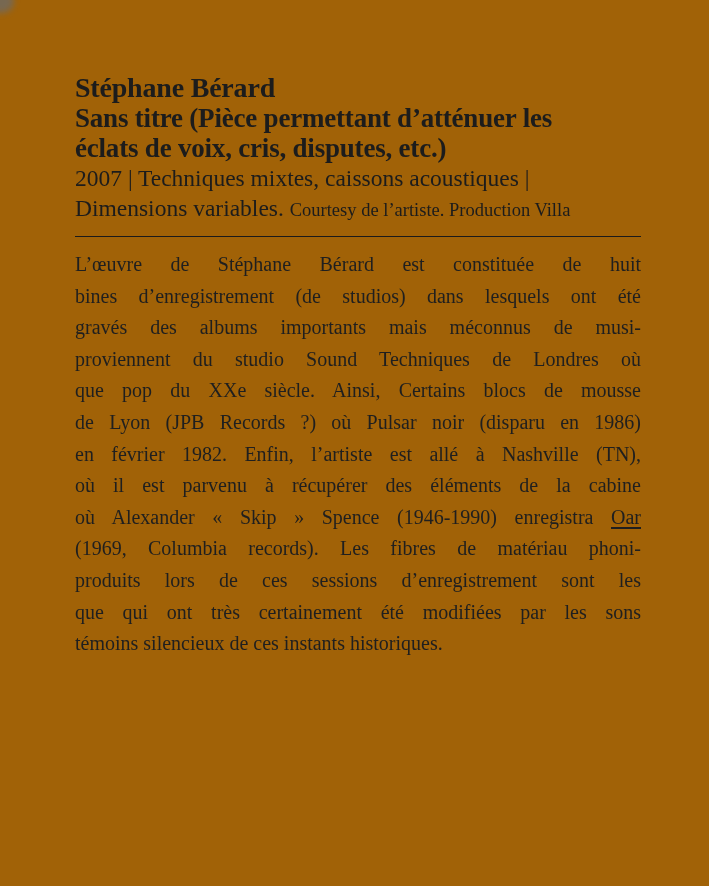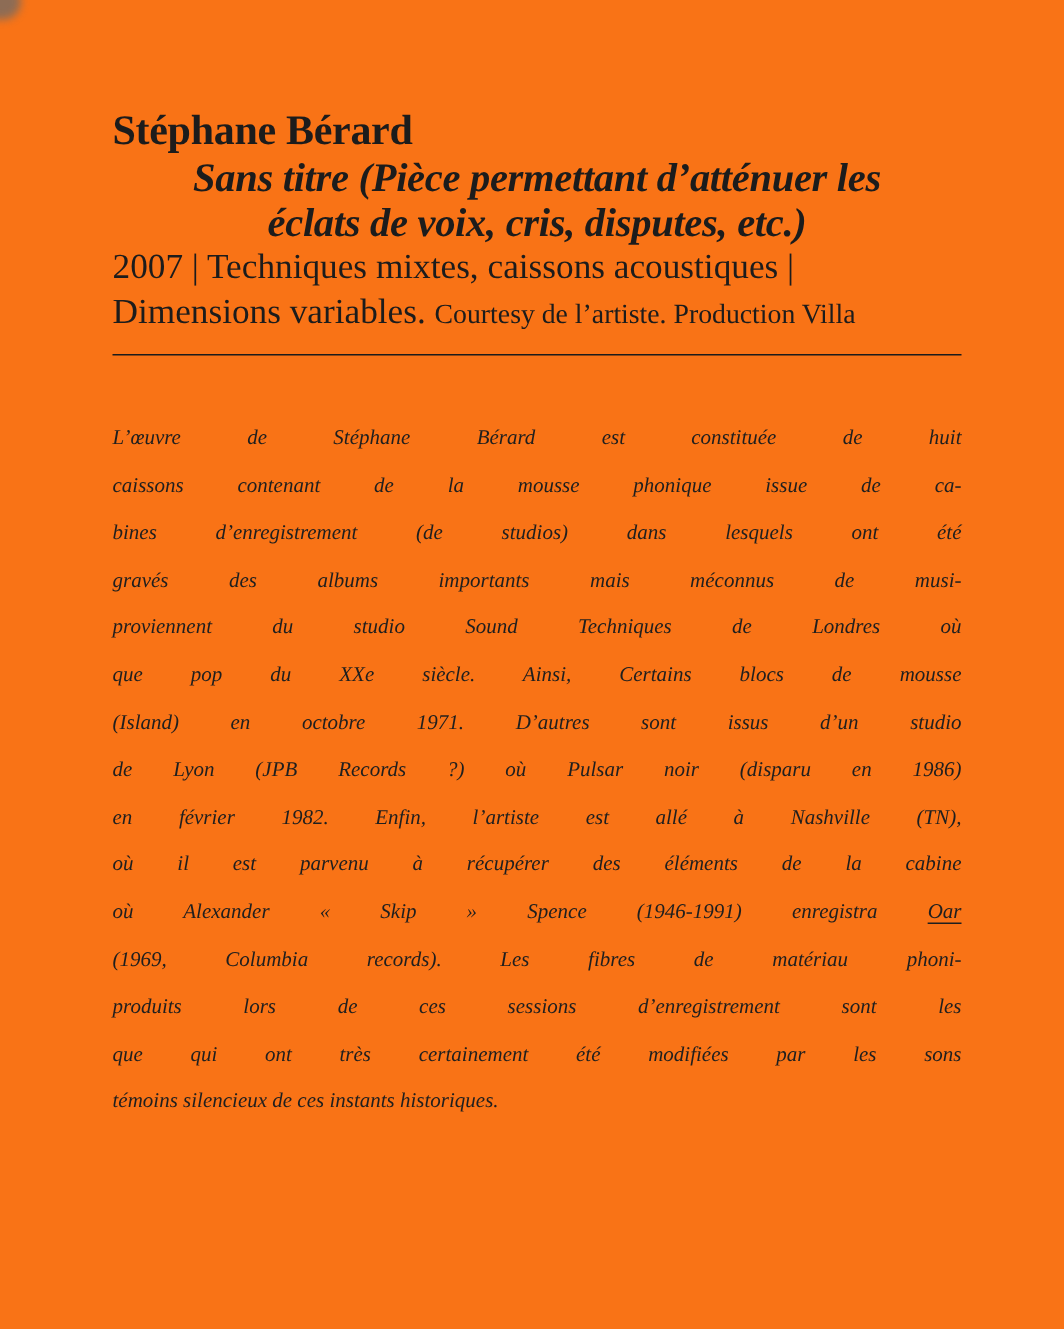--- a/index.html
+++ b/index.html
@@ -1,20 +1,20 @@
 <!DOCTYPE html>
 <html><head>
 <meta charset="utf-8">
 <style>
   html, body { margin: 0; padding: 0; background: #ffffff; }
   .page {
     position: relative;
     width: 709px;
     height: 886px;
-    background: #f97316;
+    background: #a16207;
     color: #1c1c1c;
     font-family: "Liberation Serif", "DejaVu Serif", serif;
     overflow: hidden;
   }
   .scan-artifact {
     position: absolute;
     left: -8px; top: -9px;
     width: 22px; height: 22px;
     background: #6a6a6a;
     border-radius: 40% 60% 70% 30%;
@@ -30,40 +30,37 @@
   .artist {
     font-size: 28px;
     font-weight: 700;
     line-height: 31px;
     letter-spacing: -0.2px;
     margin: 0;
   }
   .work-title {
     font-size: 27px;
     font-weight: 700;
-    font-style: italic;
     line-height: 30px;
     letter-spacing: -0.2px;
-    text-align: center;
   }
   .credits { margin-top: 2px; }
   .credit-line { line-height: 27.5px; }
   .credit-specs { font-size: 23.5px; }
   .credit-courtesy { font-size: 18.5px; }
   .divider {
     margin-top: 12px;
     width: 566px;
     border: none;
     border-top: 1.5px solid #1b1b1b;
     height: 0;
   }
   .body-paragraph {
-    margin-top: 40px;
-    font-style: italic;
-    font-size: 14px;
+    margin-top: 12px;
+    font-size: 20px;
     line-height: 31.6px;
     color: #1f1f1f;
   }
   .bline {
     text-align: justify;
     text-align-last: justify;
   }
   .bline.last {
     text-align-last: left;
   }
@@ -84,30 +81,28 @@
         </div>
       <div class="credits">
           <div class="credit-line"><span class="credit-specs">2007 | Techniques mixtes, caissons acoustiques |</span></div>
           <div class="credit-line"><span class="credit-specs">Dimensions variables. </span><span class="credit-courtesy">Courtesy de l’artiste. Production Villa</span></div>
         </div>
       <hr class="divider">
     </header>
 
     <div class="body-paragraph">
         <div class="bline"><span>L’œuvre de Stéphane Bérard est constituée de huit</span></div>
-        <div class="bline"><span>caissons contenant de la mousse phonique issue de ca-</span></div>
         <div class="bline"><span>bines d’enregistrement (de studios) dans lesquels ont été</span></div>
         <div class="bline"><span>gravés des albums importants mais méconnus de musi-</span></div>
         <div class="bline"><span>proviennent du studio Sound Techniques de Londres où</span></div>
         <div class="bline"><span>que pop du XXe siècle. Ainsi, Certains blocs de mousse</span></div>
-        <div class="bline"><span>(Island) en octobre 1971. D’autres sont issus d’un studio</span></div>
         <div class="bline"><span>de Lyon (JPB Records ?) où Pulsar noir (disparu en 1986)</span></div>
         <div class="bline"><span>en février 1982. Enfin, l’artiste est allé à Nashville (TN),</span></div>
         <div class="bline"><span>où il est parvenu à récupérer des éléments de la cabine</span></div>
-        <div class="bline"><span>où Alexander « Skip » Spence (1946-1991) enregistra </span><span class="u">Oar</span></div>
+        <div class="bline"><span>où Alexander « Skip » Spence (1946-1990) enregistra </span><span class="u">Oar</span></div>
         <div class="bline"><span>(1969, Columbia records). Les fibres de matériau phoni-</span></div>
         <div class="bline"><span>produits lors de ces sessions d’enregistrement sont les</span></div>
         <div class="bline"><span>que qui ont très certainement été modifiées par les sons</span></div>
         <div class="bline last"><span>témoins silencieux de ces instants historiques.</span></div>
       </div>
 
   </div>
 </div>
 
 </body></html>

